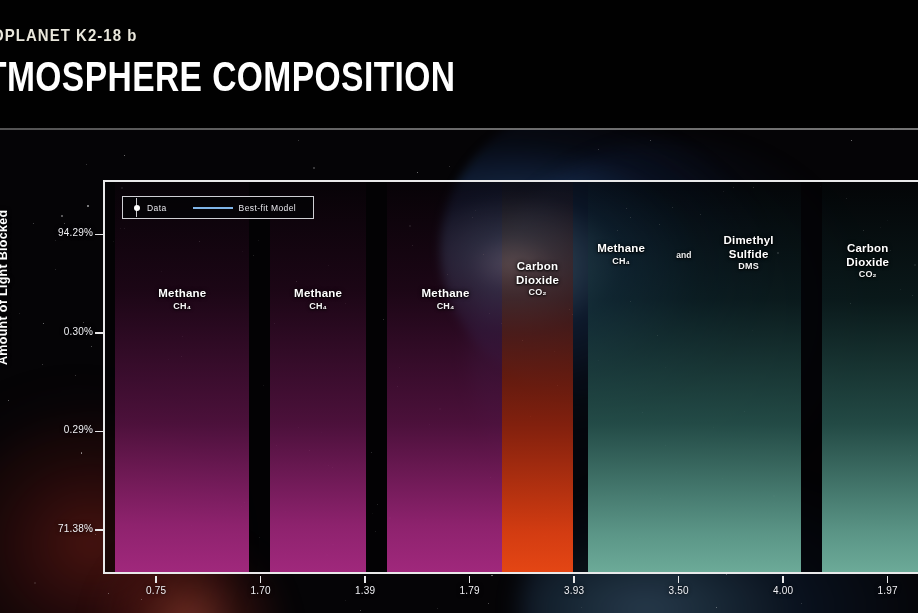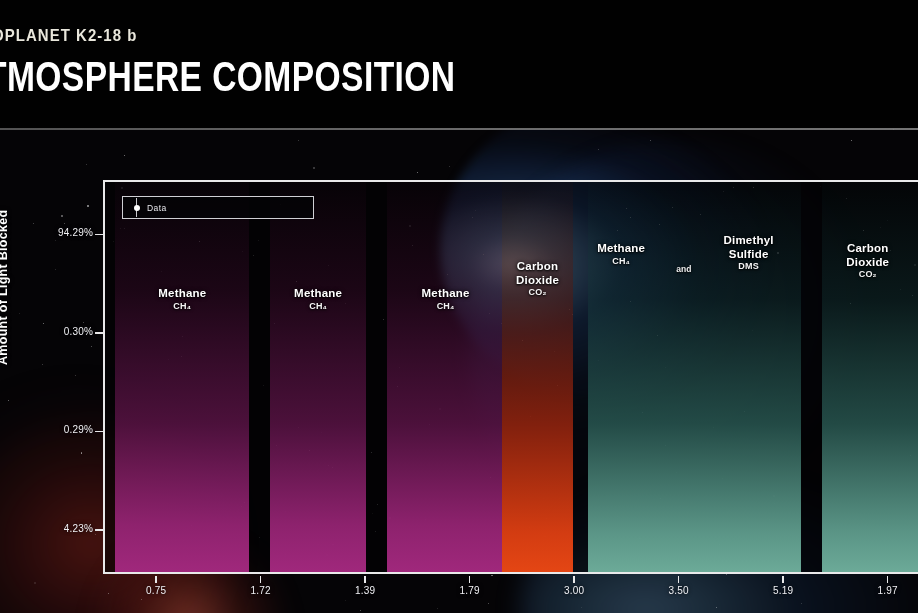--- a/index.html
+++ b/index.html
@@ -341,51 +341,51 @@
       <div class="ytick" style="right: 815px; top: 203.675px;">
         <span class="tm"></span>
         <span class="tl">0.30%</span>
       </div>
       <div class="ytick" style="right: 815px; top: 302.175px;">
         <span class="tm"></span>
         <span class="tl">0.29%</span>
       </div>
       <div class="ytick" style="right: 815px; top: 400.675px;">
         <span class="tm"></span>
-        <span class="tl">4.23%</span>
+        <span class="tl">71.38%</span>
       </div>
     </div>
   <div id="xticks">
       <div class="xtick" style="left: 155.244px; top: 447px;">
         <span class="tm"></span>
         <span class="tl">0.75</span>
       </div>
       <div class="xtick" style="left: 259.731px; top: 447px;">
         <span class="tm"></span>
-        <span class="tl">1.72</span>
+        <span class="tl">1.70</span>
       </div>
       <div class="xtick" style="left: 364.218px; top: 447px;">
         <span class="tm"></span>
         <span class="tl">1.39</span>
       </div>
       <div class="xtick" style="left: 468.705px; top: 447px;">
         <span class="tm"></span>
         <span class="tl">1.79</span>
       </div>
       <div class="xtick" style="left: 573.192px; top: 447px;">
         <span class="tm"></span>
-        <span class="tl">3.00</span>
+        <span class="tl">3.93</span>
       </div>
       <div class="xtick" style="left: 677.679px; top: 447px;">
         <span class="tm"></span>
         <span class="tl">3.50</span>
       </div>
       <div class="xtick" style="left: 782.167px; top: 447px;">
         <span class="tm"></span>
-        <span class="tl">5.19</span>
+        <span class="tl">4.00</span>
       </div>
       <div class="xtick" style="left: 886.654px; top: 447px;">
         <span class="tm"></span>
         <span class="tl">1.97</span>
       </div>
     </div>
 
   <div id="plot">
     <div id="bands">
         <div class="band m" style="left: 10.4487px; width: 133.744px;"></div>
@@ -409,21 +409,21 @@
           <span class="fm">CH₄</span>
         </div>
         <div class="blabel" style="width: 74px; left: 395.577px; top: 78px;">
           <span class="nm">Carbon<br>Dioxide</span>
           <span class="fm">CO₂</span>
         </div>
         <div class="blabel" style="width: 74px; left: 479.167px; top: 60px;">
           <span class="nm">Methane</span>
           <span class="fm">CH₄</span>
         </div>
-        <div class="blabel andw" style="width: 40px; left: 558.859px; top: 82px;">and</div>
+        <div class="blabel andw" style="width: 40px; left: 558.859px; top: 68px;">and</div>
         <div class="blabel" style="width: 74px; left: 606.641px; top: 52px; text-align: center;">
           <span class="nm">Dimethyl<br>Sulfide</span>
           <span class="fm">DMS</span>
         </div>
         <div class="blabel" style="width: 74px; left: 725.756px; top: 60px;">
           <span class="nm">Carbon<br>Dioxide</span>
           <span class="fm">CO₂</span>
         </div>
       </div>
     <svg id="plotsvg" viewBox="0 0 815 394" preserveAspectRatio="none">
@@ -433,15 +433,19 @@
     <div id="datalayer"></div>
 
     <div id="legend">
       <div class="lgitem">
         <span id="lg-marker">
           <span class="ebar"></span>
             <span class="pt"></span>
         </span>
         <span id="lg-dataLbl">Data</span>
       </div>
+      <div class="lgitem">
+        <span id="lg-line"></span>
+        <span id="lg-modelLbl">Best-fit Model</span>
+      </div>
     </div>
   </div>
 </div>
 
 </body></html>

